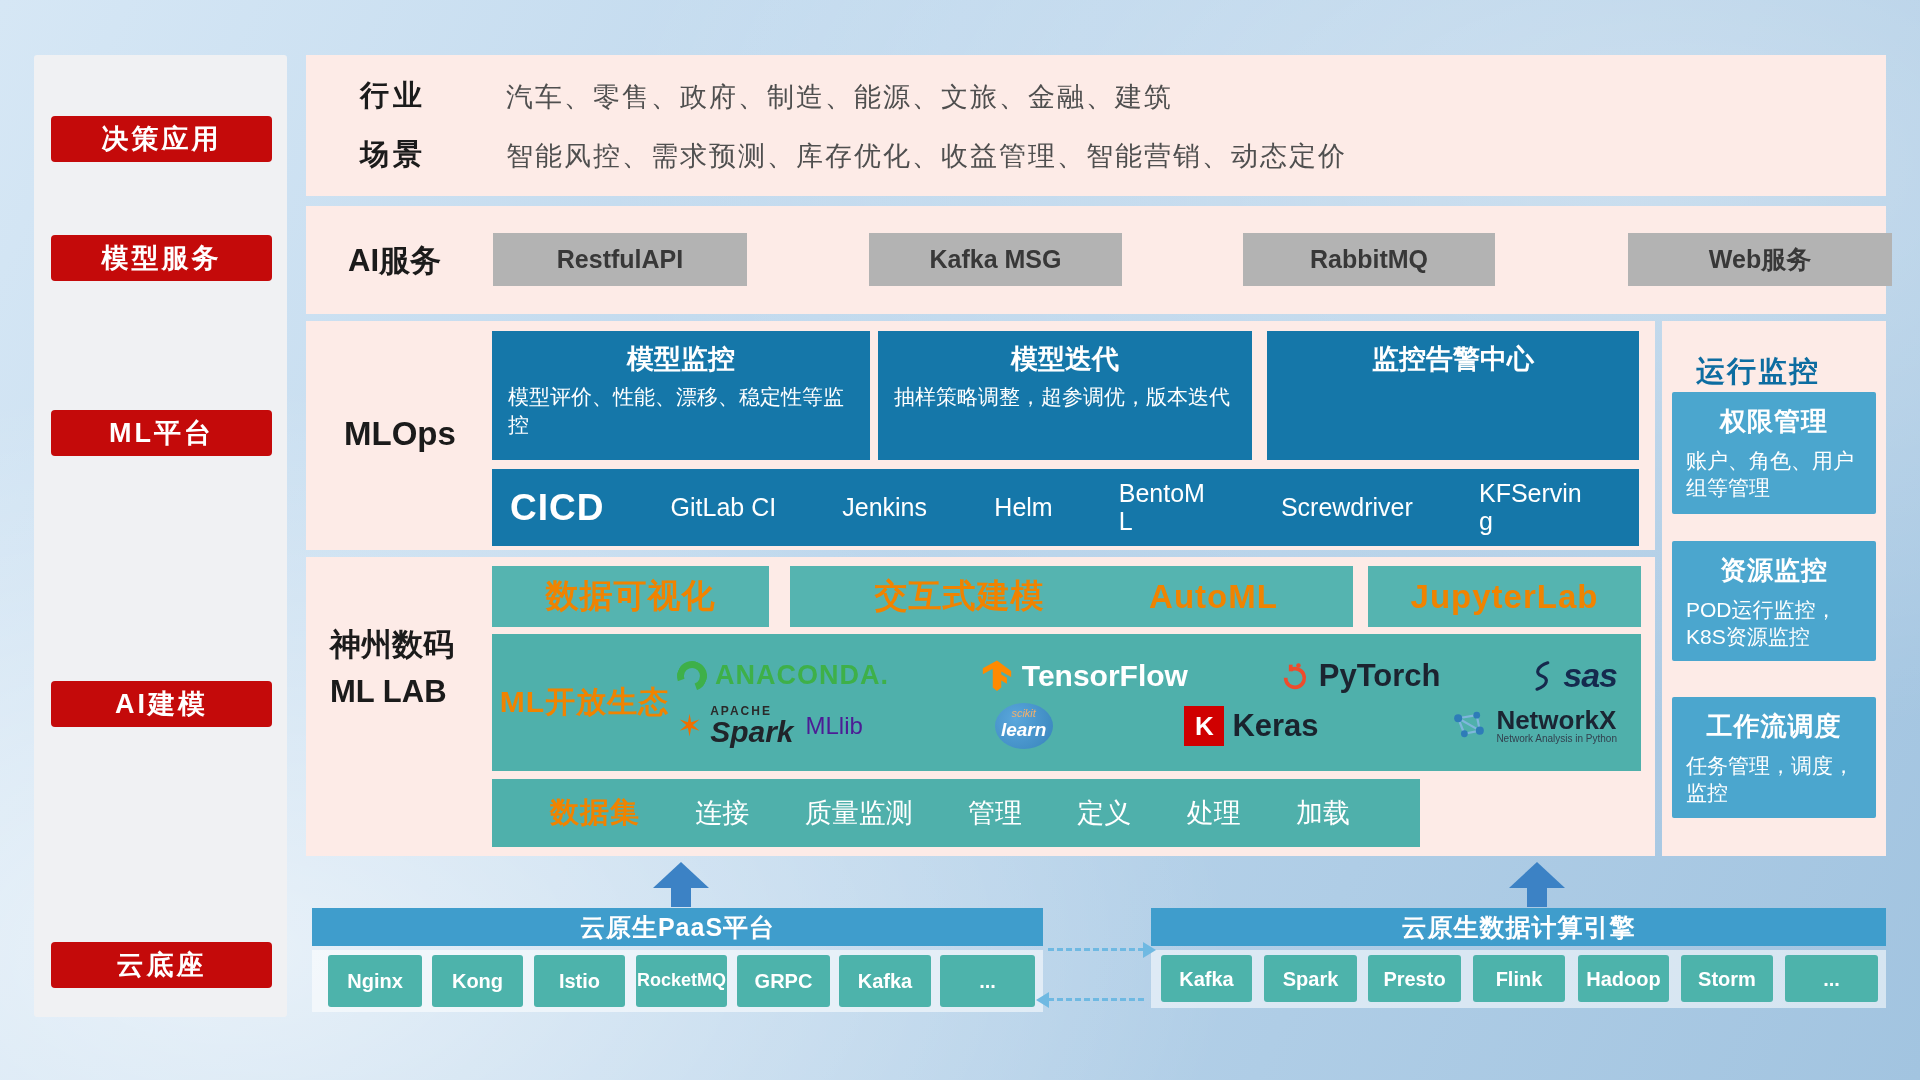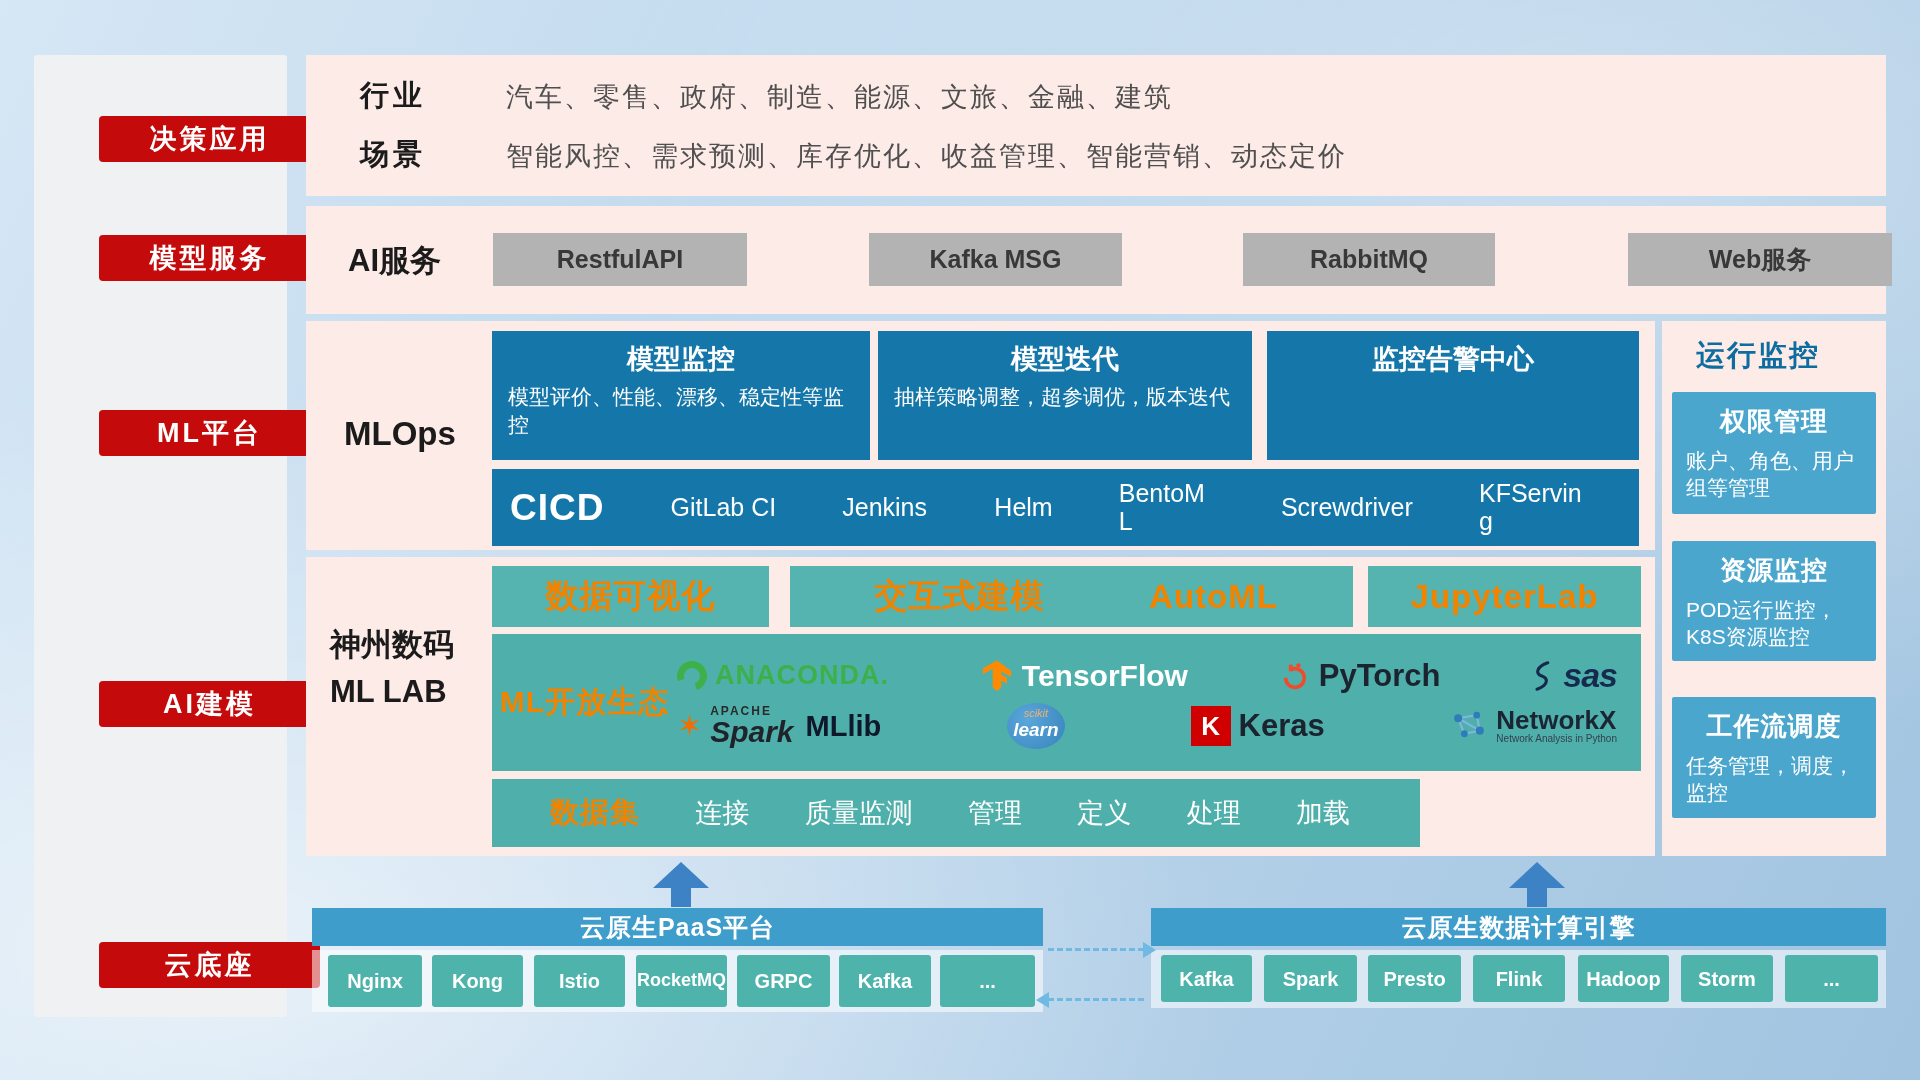--- a/index.html
+++ b/index.html
@@ -11,21 +11,21 @@
   .stage{
     position:relative;width:1920px;height:1080px;overflow:hidden;
     background:
       radial-gradient(ellipse at 12% 88%, rgba(255,255,255,0.6), transparent 42%),
       radial-gradient(ellipse at 85% 15%, rgba(255,255,255,0.35), transparent 45%),
       linear-gradient(115deg,#d6e7f5 0%,#bcd6ec 45%,#a2c4e0 100%);
   }
   .sidebar{position:absolute;left:34px;top:55px;width:253px;height:962px;background:#f0f1f3;border-radius:3px;}
   .red-btn{position:absolute;left:51px;width:221px;height:46px;background:#c40a0a;color:#fff;
     font-weight:bold;font-size:27px;display:flex;align-items:center;justify-content:center;
-    letter-spacing:3px;border-radius:4px;margin-left:48px;}
+    letter-spacing:3px;border-radius:4px;}
   .panel{position:absolute;background:#fdebe7;}
   .lbl{position:absolute;font-weight:bold;color:#1b1b1b;}
   .toptext{position:absolute;color:#4f4f4f;font-size:27px;letter-spacing:2px;}
   .gray-btn{position:absolute;height:53px;background:#b3b3b3;color:#383838;font-weight:bold;font-size:25px;
     display:flex;align-items:center;justify-content:center;}
   .blue-card{position:absolute;background:#1577a9;color:#fff;}
   .blue-card .t{text-align:center;font-weight:bold;font-size:27px;margin-top:10px;}
   .blue-card .d{font-size:21px;line-height:1.35;margin:6px 16px 0;}
   .cicd-bar{position:absolute;background:#1577a9;color:#fff;display:flex;align-items:center;
     justify-content:space-between;padding:0 48px 0 18px;box-sizing:border-box;}
@@ -42,21 +42,21 @@
   .anaconda-ring{width:30px;height:30px;border:7px solid #3eb049;border-bottom-color:transparent;
     border-radius:50%;box-sizing:border-box;transform:rotate(25deg);display:inline-block;}
   .anaconda-text{color:#3eb049;font-weight:bold;font-size:27px;letter-spacing:1px;}
   .tf-text{color:#fff;font-weight:bold;font-size:30px;}
   .pt-text{color:#1c2430;font-weight:bold;font-size:31px;}
   .sas-text{color:#152a4e;font-weight:bold;font-size:34px;font-style:italic;letter-spacing:-1px;}
   .spark-wrap{display:flex;flex-direction:column;line-height:1;}
   .apache{font-size:12px;color:#2a2a2a;letter-spacing:2px;font-weight:bold;}
   .spark-text{color:#20242a;font-weight:bold;font-size:30px;font-style:italic;}
   .star{color:#f06f00;font-size:30px;line-height:1;}
-  .mllib-text{color:#0f172a;font-weight:bold;font-size:29px;margin-left:4px;}
+  .mllib-text{color:#4c1d95;font-weight:normal;font-size:24px;margin-left:4px;}
   .sk-circle{width:58px;height:46px;background:radial-gradient(circle at 35% 35%,#5aa7dc,#3783bb);
     border-radius:50%;position:relative;display:flex;align-items:center;justify-content:center;}
   .sk-top{position:absolute;top:4px;font-size:11px;color:#f5b06a;font-style:italic;}
   .sk-learn{color:#fff;font-size:19px;font-weight:bold;font-style:italic;margin-top:8px;}
   .keras-k{width:40px;height:40px;background:#d00000;color:#fff;display:flex;align-items:center;justify-content:center;
     font-weight:bold;font-size:26px;}
   .keras-text{color:#1a232e;font-weight:bold;font-size:31px;}
   .nx-wrap{display:flex;flex-direction:column;line-height:1.05;}
   .nx-text{color:#1b2533;font-weight:bold;font-size:26px;}
   .nx-sub{font-size:10px;color:#33414f;}
@@ -221,21 +221,21 @@
     <span class="dataset-label">数据集</span>
     <span>连接</span>
     <span>质量监测</span>
     <span>管理</span>
     <span>定义</span>
     <span>处理</span>
     <span>加载</span>
   </div>
 
   <div class="panel" style="left:1662px;top:321px;width:224px;height:535px;"></div>
-  <div class="mon-title" style="left:1662px;top:336px;width:192px;">运行监控</div>
+  <div class="mon-title" style="left:1662px;top:352px;width:192px;">运行监控</div>
   <div class="mon-card" style="left:1672px;top:392px;width:204px;height:122px;">
     <div class="t">权限管理</div>
     <div class="d">账户、角色、用户组等管理</div>
   </div>
   <div class="mon-card" style="left:1672px;top:541px;width:204px;height:120px;">
     <div class="t">资源监控</div>
     <div class="d">POD运行监控，K8S资源监控</div>
   </div>
   <div class="mon-card" style="left:1672px;top:697px;width:204px;height:121px;">
     <div class="t">工作流调度</div>

